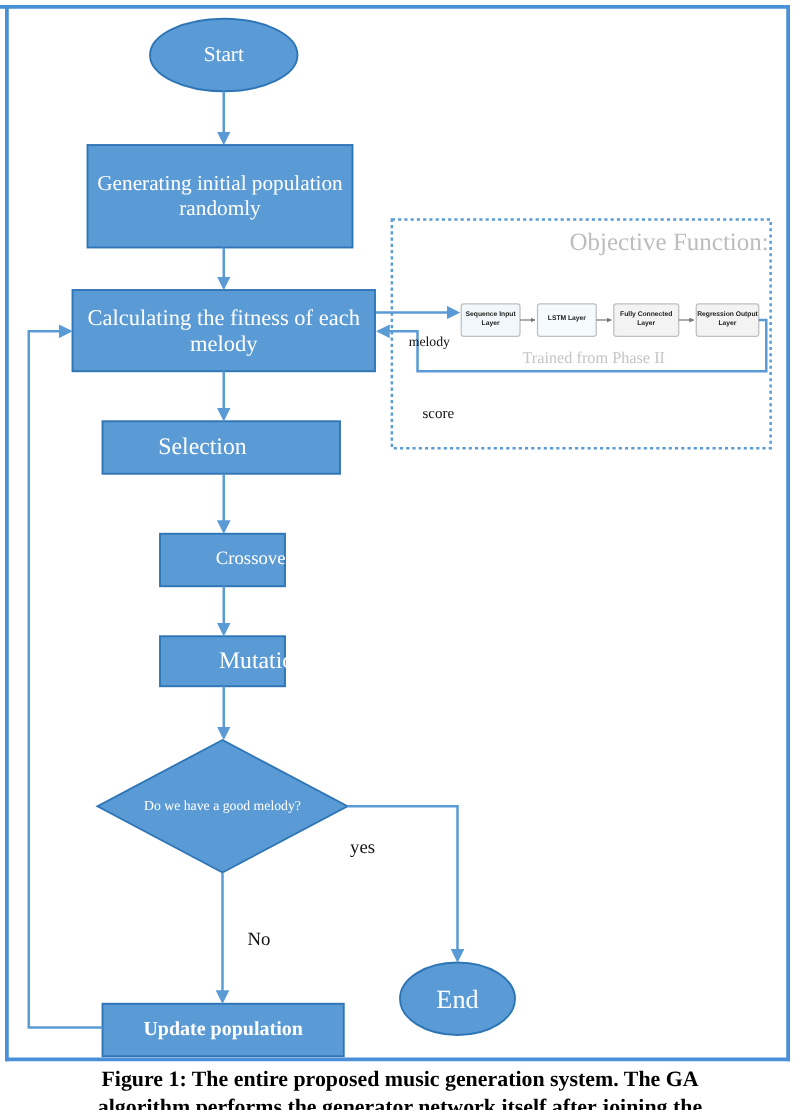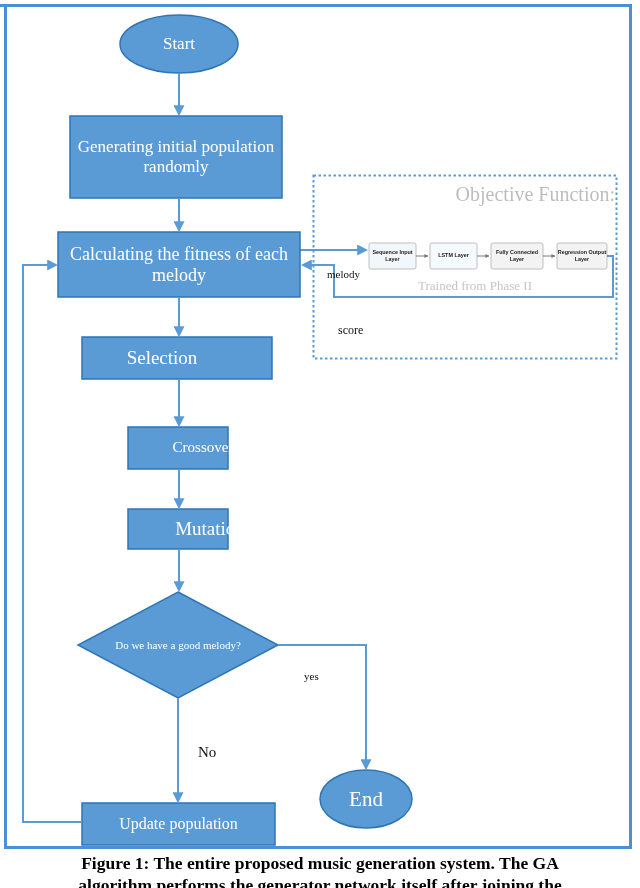--- a/index.html
+++ b/index.html
@@ -30,26 +30,26 @@
     display:flex;align-items:center;justify-content:center;
     pointer-events:none;
   }
   .lbl-start{left:120px;top:15px;width:118px;height:58px;font-size:17px;}
   .lbl-genpop{left:70px;top:116px;width:212px;height:82px;font-size:17px;}
   .lbl-fitness{left:58px;top:232px;width:242px;height:65px;font-size:18px;}
   .lbl-selection{left:82px;top:337px;width:160px;height:42px;font-size:19px;text-align:center;}
   .lbl-crossover{left:128px;top:427px;width:100px;height:42px;font-size:15px;padding-left:25px;}
   .lbl-mutation{left:128px;top:509px;width:100px;height:40px;font-size:19px;margin-left:32px;}
   .lbl-decision{left:112px;top:626px;width:132px;height:38px;font-size:11px;}
-  .lbl-update{left:82px;top:803px;width:193px;height:42px;font-size:16px;}
+  .lbl-update{left:82px;top:803px;width:193px;height:42px;font-size:16px;font-weight:bold;}
   .lbl-end{left:320px;top:770px;width:92px;height:58px;font-size:21px;}
 
   
   .edge-label{position:absolute;color:#111111;pointer-events:none;margin-top:36px;}
-  .lbl-yes{left:304px;top:634px;font-size:11px;}
+  .lbl-yes{left:280px;top:634px;font-size:15px;}
   .lbl-no{left:198px;top:708px;font-size:15px;}
   .lbl-melody{left:327px;top:232px;font-size:11px;}
   .lbl-score{left:338px;top:287px;font-size:12px;}
 
   
   .obj-title{
     position:absolute;left:330px;top:183px;width:285px;
     text-align:right;font-size:20px;color:#bdbdbd;
     pointer-events:none;
   }

